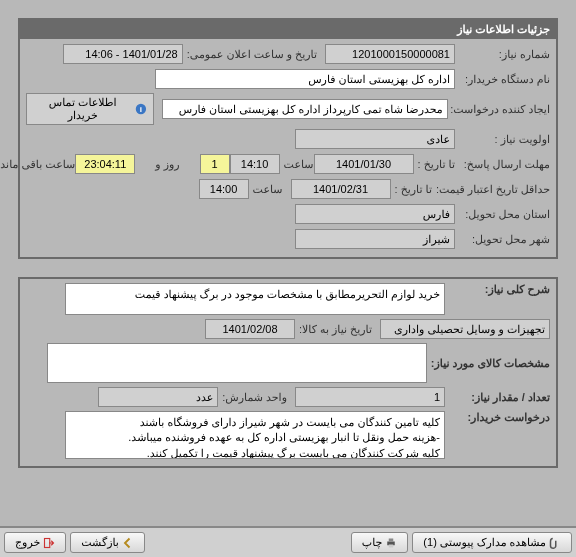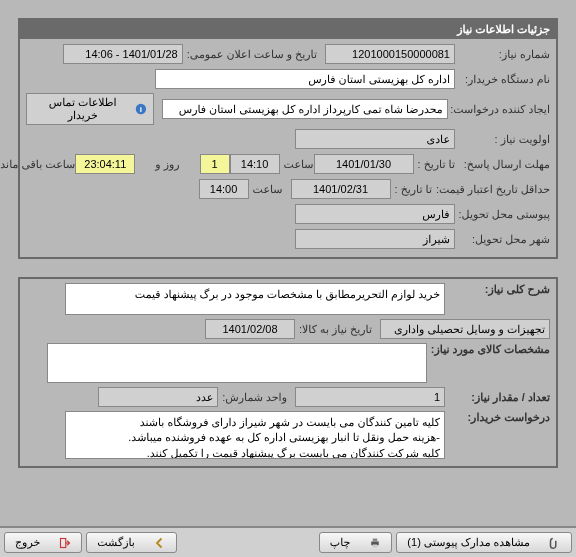--- a/index.html
+++ b/index.html
@@ -94,21 +94,21 @@
 .btn {
   background: linear-gradient(#f8f8f8,#d8d8d8);
   border: 1px solid #888;
   border-radius: 3px;
   padding: 3px 10px;
   font-size: 11px;
   font-family: Tahoma, Arial, sans-serif;
   cursor: pointer;
   display: flex;
   align-items: center;
-  gap: 19px;
+  gap: 3px;
 }
 .btn-group {
   display: flex;
   gap: 4px;
 }
 .icon {
   width: 12px;
   height: 12px;
   display: inline-block;
 }
@@ -169,21 +169,21 @@
     <div class="row">
       <span class="lbl">حداقل تاریخ اعتبار قیمت:</span>
       <span class="lbl" style="min-width:auto">تا تاریخ :</span>
       <input class="input input-gray" style="width: 100px; text-align: center;" readonly="" value="1401/02/31">
       <span class="gap"></span>
       <span class="lbl" style="min-width:auto">ساعت</span>
       <input class="input input-gray" style="width: 50px; text-align: center;" readonly="" value="14:00">
     </div>
 
     <div class="row">
-      <span class="lbl">پیوستی محل تحویل:</span>
+      <span class="lbl">استان محل تحویل:</span>
       <input class="input input-gray" style="width: 160px;" readonly="" value="فارس">
     </div>
 
     <div class="row">
       <span class="lbl">شهر محل تحویل:</span>
       <input class="input input-gray" style="width: 160px;" readonly="" value="شیراز">
     </div>
 
   </div>
 </div>
@@ -196,21 +196,21 @@
       <textarea class="textarea" style="width: 380px; height: 32px;" readonly="">خرید لوازم التحریرمطابق با مشخصات موجود در برگ پیشنهاد قیمت</textarea>
     </div>
 
     <div class="row">
       <input class="input input-gray" style="width: 170px;" readonly="" value="تجهیزات و وسایل تحصیلی واداری">
       <span class="gap"></span>
       <span class="lbl" style="min-width:auto">تاریخ نیاز به کالا:</span>
       <input class="input input-gray" style="width: 90px; text-align: center;" readonly="" value="1401/02/08">
     </div>
 
-    <div class="row" style="align-items:flex-start">
+    <div class="row" style="align-items:center">
       <span class="lbl lbl-wide">مشخصات کالای مورد نیاز:</span>
       <textarea class="textarea" style="width: 380px; height: 40px;" readonly=""></textarea>
     </div>
 
     <div class="row">
       <span class="lbl lbl-wide">تعداد / مقدار نیاز:</span>
       <input class="input input-gray" style="width: 150px;" readonly="" value="1">
       <span class="gap"></span>
       <span class="lbl" style="min-width:auto">واحد شمارش:</span>
       <input class="input input-gray" style="width: 120px;" readonly="" value="عدد">

